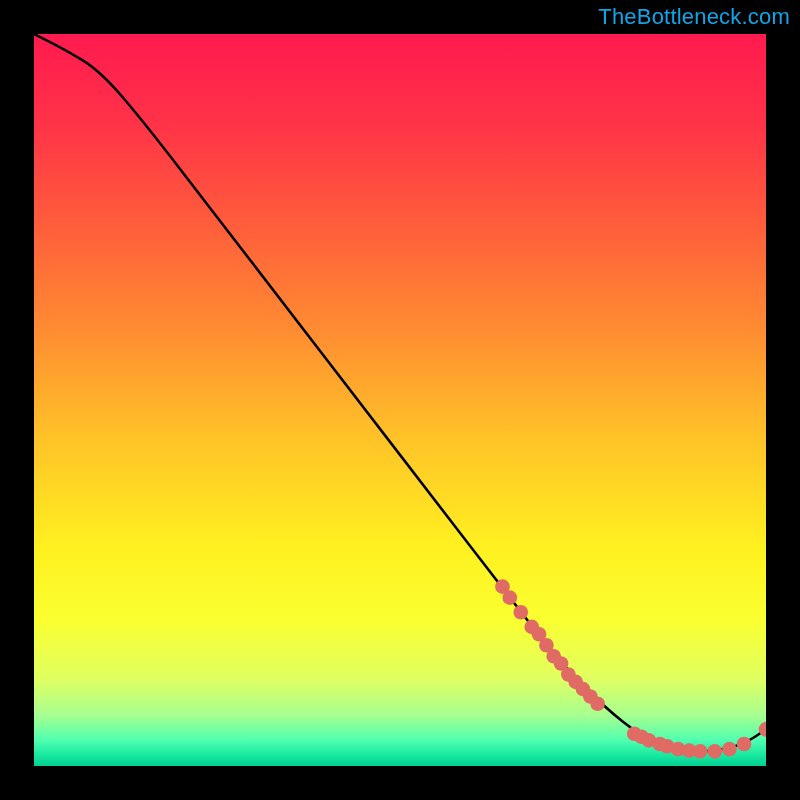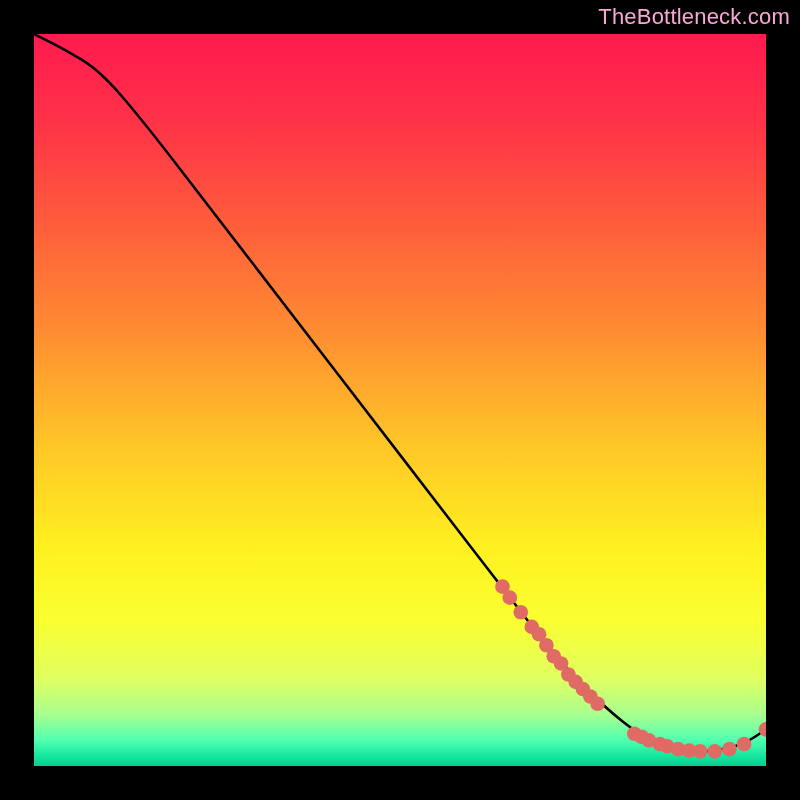--- a/index.html
+++ b/index.html
@@ -17,21 +17,21 @@
     width: 800px;
     height: 800px;
     background: #000;
   }
   .watermark {
     position: absolute;
     top: 4px;
     right: 10px;
     font-size: 22px;
     font-weight: 400;
-    color: #f9a8d4;
+    color: #0ea5e9;
     letter-spacing: 0.2px;
     z-index: 10;
     margin-left: 12px;
   }
   .plot {
     position: absolute;
     left: 34px;
     top: 34px;
     width: 732px;
     height: 732px;

